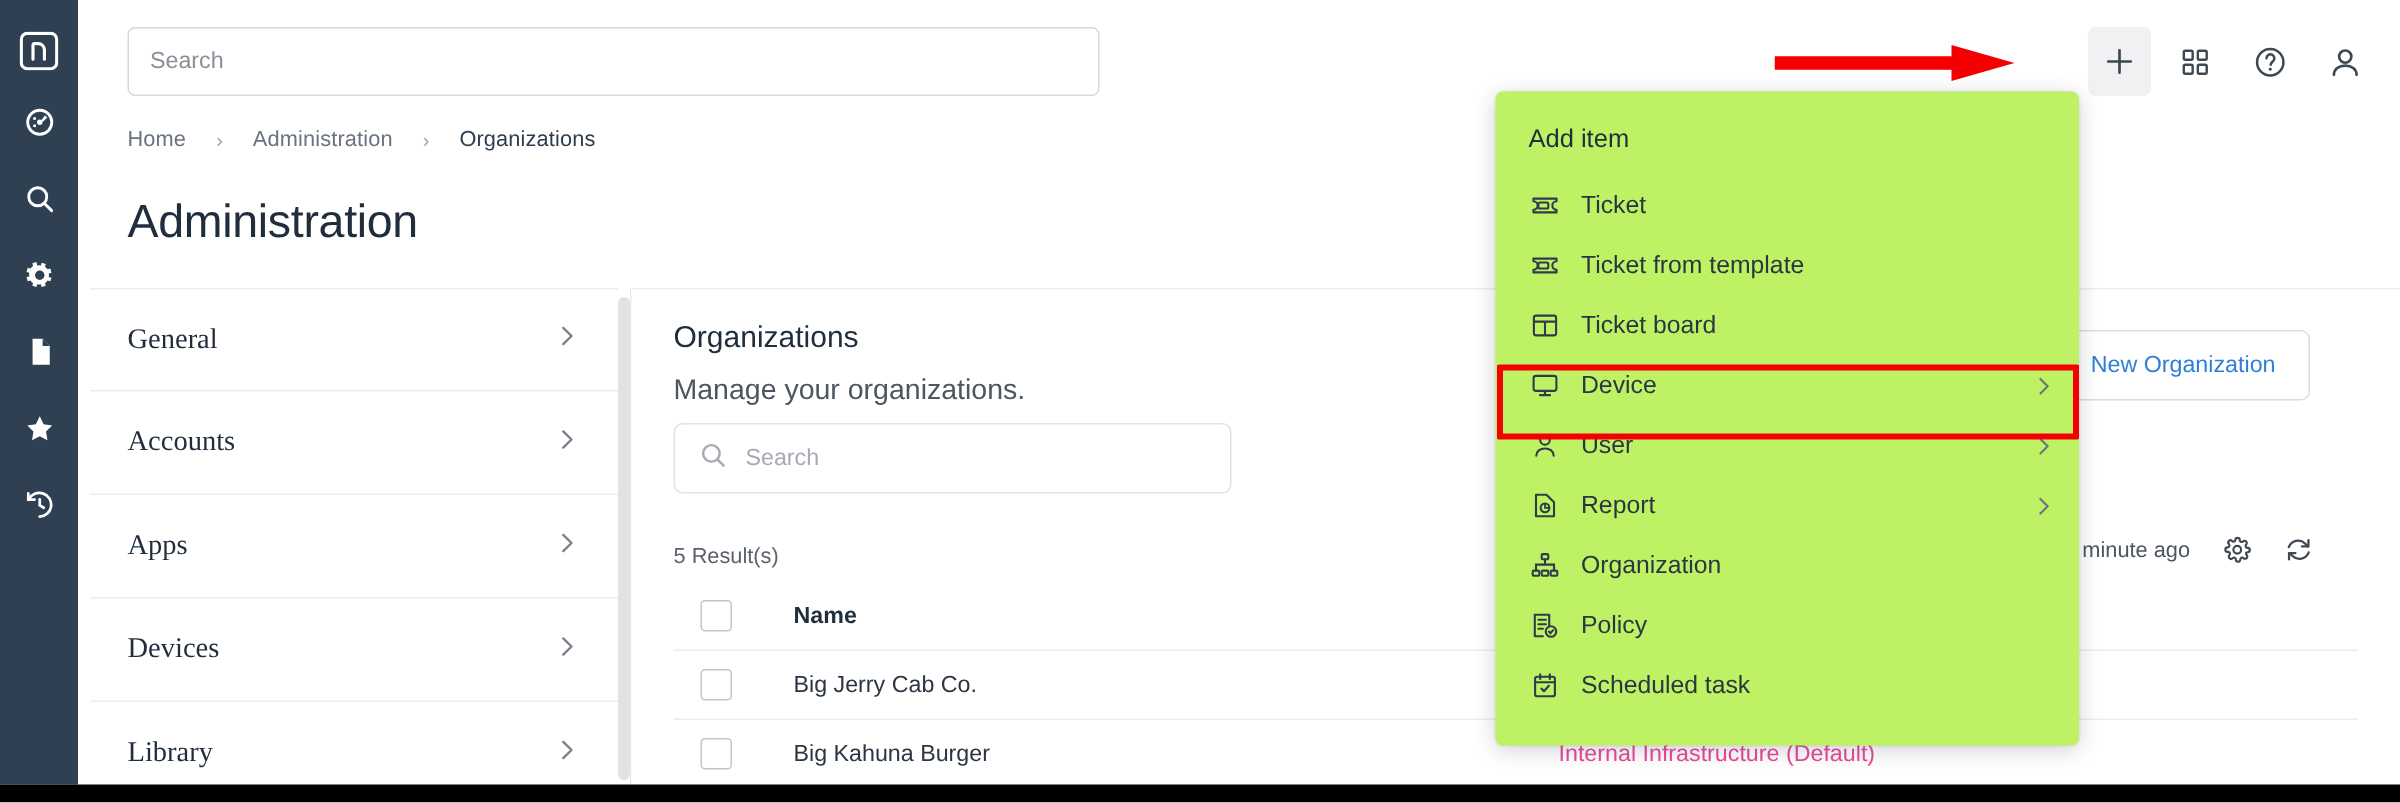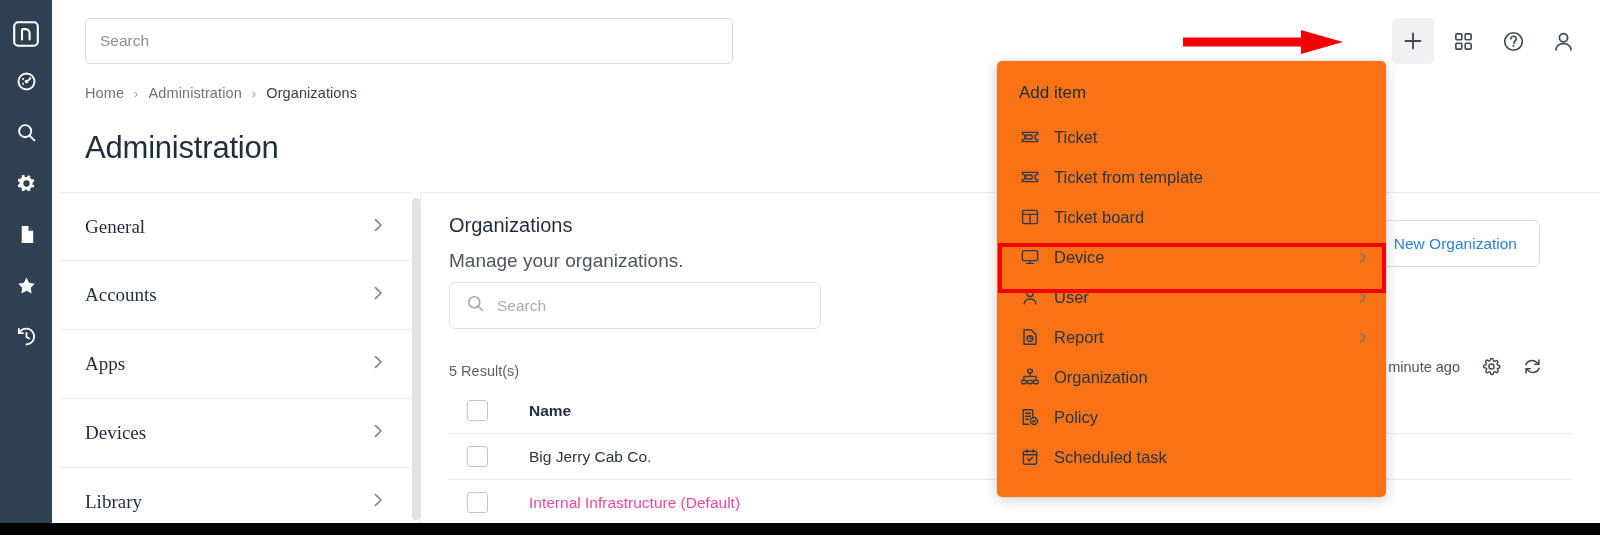--- a/index.html
+++ b/index.html
@@ -52,21 +52,21 @@
   .hdr-btn {
     width: 42px; height: 46px; display: flex; align-items: center; justify-content: center;
     color: #3d4852; cursor: pointer; border-radius: 5px;
   }
   .hdr-btn.active { background: #f1f1f3; }
 
   
   .breadcrumb {
     position: absolute; left: 85px; top: 85px;
     font-size: 14.5px; color: #6b7280; letter-spacing: .1px;
-    display: flex; align-items: center; gap: 10px; white-space: nowrap;
+    display: flex; align-items: center; gap: 20px; white-space: nowrap;
   }
   .breadcrumb .crumb { cursor: pointer; }
   .breadcrumb .crumb.current { color: #2f3e4e; }
   .breadcrumb .sep { color: #9aa1ab; font-size: 13px; }
 
   .page-title {
     position: absolute; left: 85px; top: 130px;
     font-size: 31px; color: #1f2d3d; font-weight: 400; letter-spacing: -.2px;
   }
 
@@ -138,21 +138,21 @@
     width: 21px; height: 21px; border: 1px solid #c2c6cc; border-radius: 3px;
     background: #fff; cursor: pointer;
   }
   .c-name { width: 510px; font-size: 15.5px; color: #2b3642; }
   .tr.head .c-name { font-size: 15.5px; color: #1f2d3d; font-weight: bold; }
   .c-parent { font-size: 15.5px; color: #ec4899; }
 
   
   .menu {
     position: absolute; left: 997px; top: 61px; width: 389px; height: 436px;
-    background: #f97316; border-radius: 5px;
+    background: #bef264; border-radius: 5px;
     box-shadow: 0 3px 14px rgba(25,32,45,.20), 0 0 0 1px rgba(20,25,35,.04);
     z-index: 40; overflow: hidden;
   }
   .menu-title { padding: 22px 0 14px 22px; font-size: 17px; color: #1f2d3d; }
   .menu-item {
     height: 40px; display: flex; align-items: center; padding: 0 16px 0 22px;
     gap: 14px; cursor: pointer;
   }
   .mi-ico { width: 21px; height: 21px; color: #2f3b49; display: flex; align-items: center; justify-content: center; flex: none; }
   .mi-label { font-size: 16.5px; color: #2b3642; flex: 1; }
@@ -361,20 +361,21 @@
         <div class="cb-cell">
           <div class="cbx"></div>
         </div>
         <div class="c-name">Big Jerry Cab Co.</div>
         <div class="c-parent"></div>
       </div>
       <div class="tr">
         <div class="cb-cell">
           <div class="cbx"></div>
         </div>
+        <div class="c-name">Big Kahuna Burger</div>
         <div class="c-parent">Internal Infrastructure (Default)</div>
       </div>
     </div>
   </div>
 
   <div class="menu">
     <div class="menu-title">Add item</div>
 
     <div class="menu-item">
       <span class="mi-ico">

